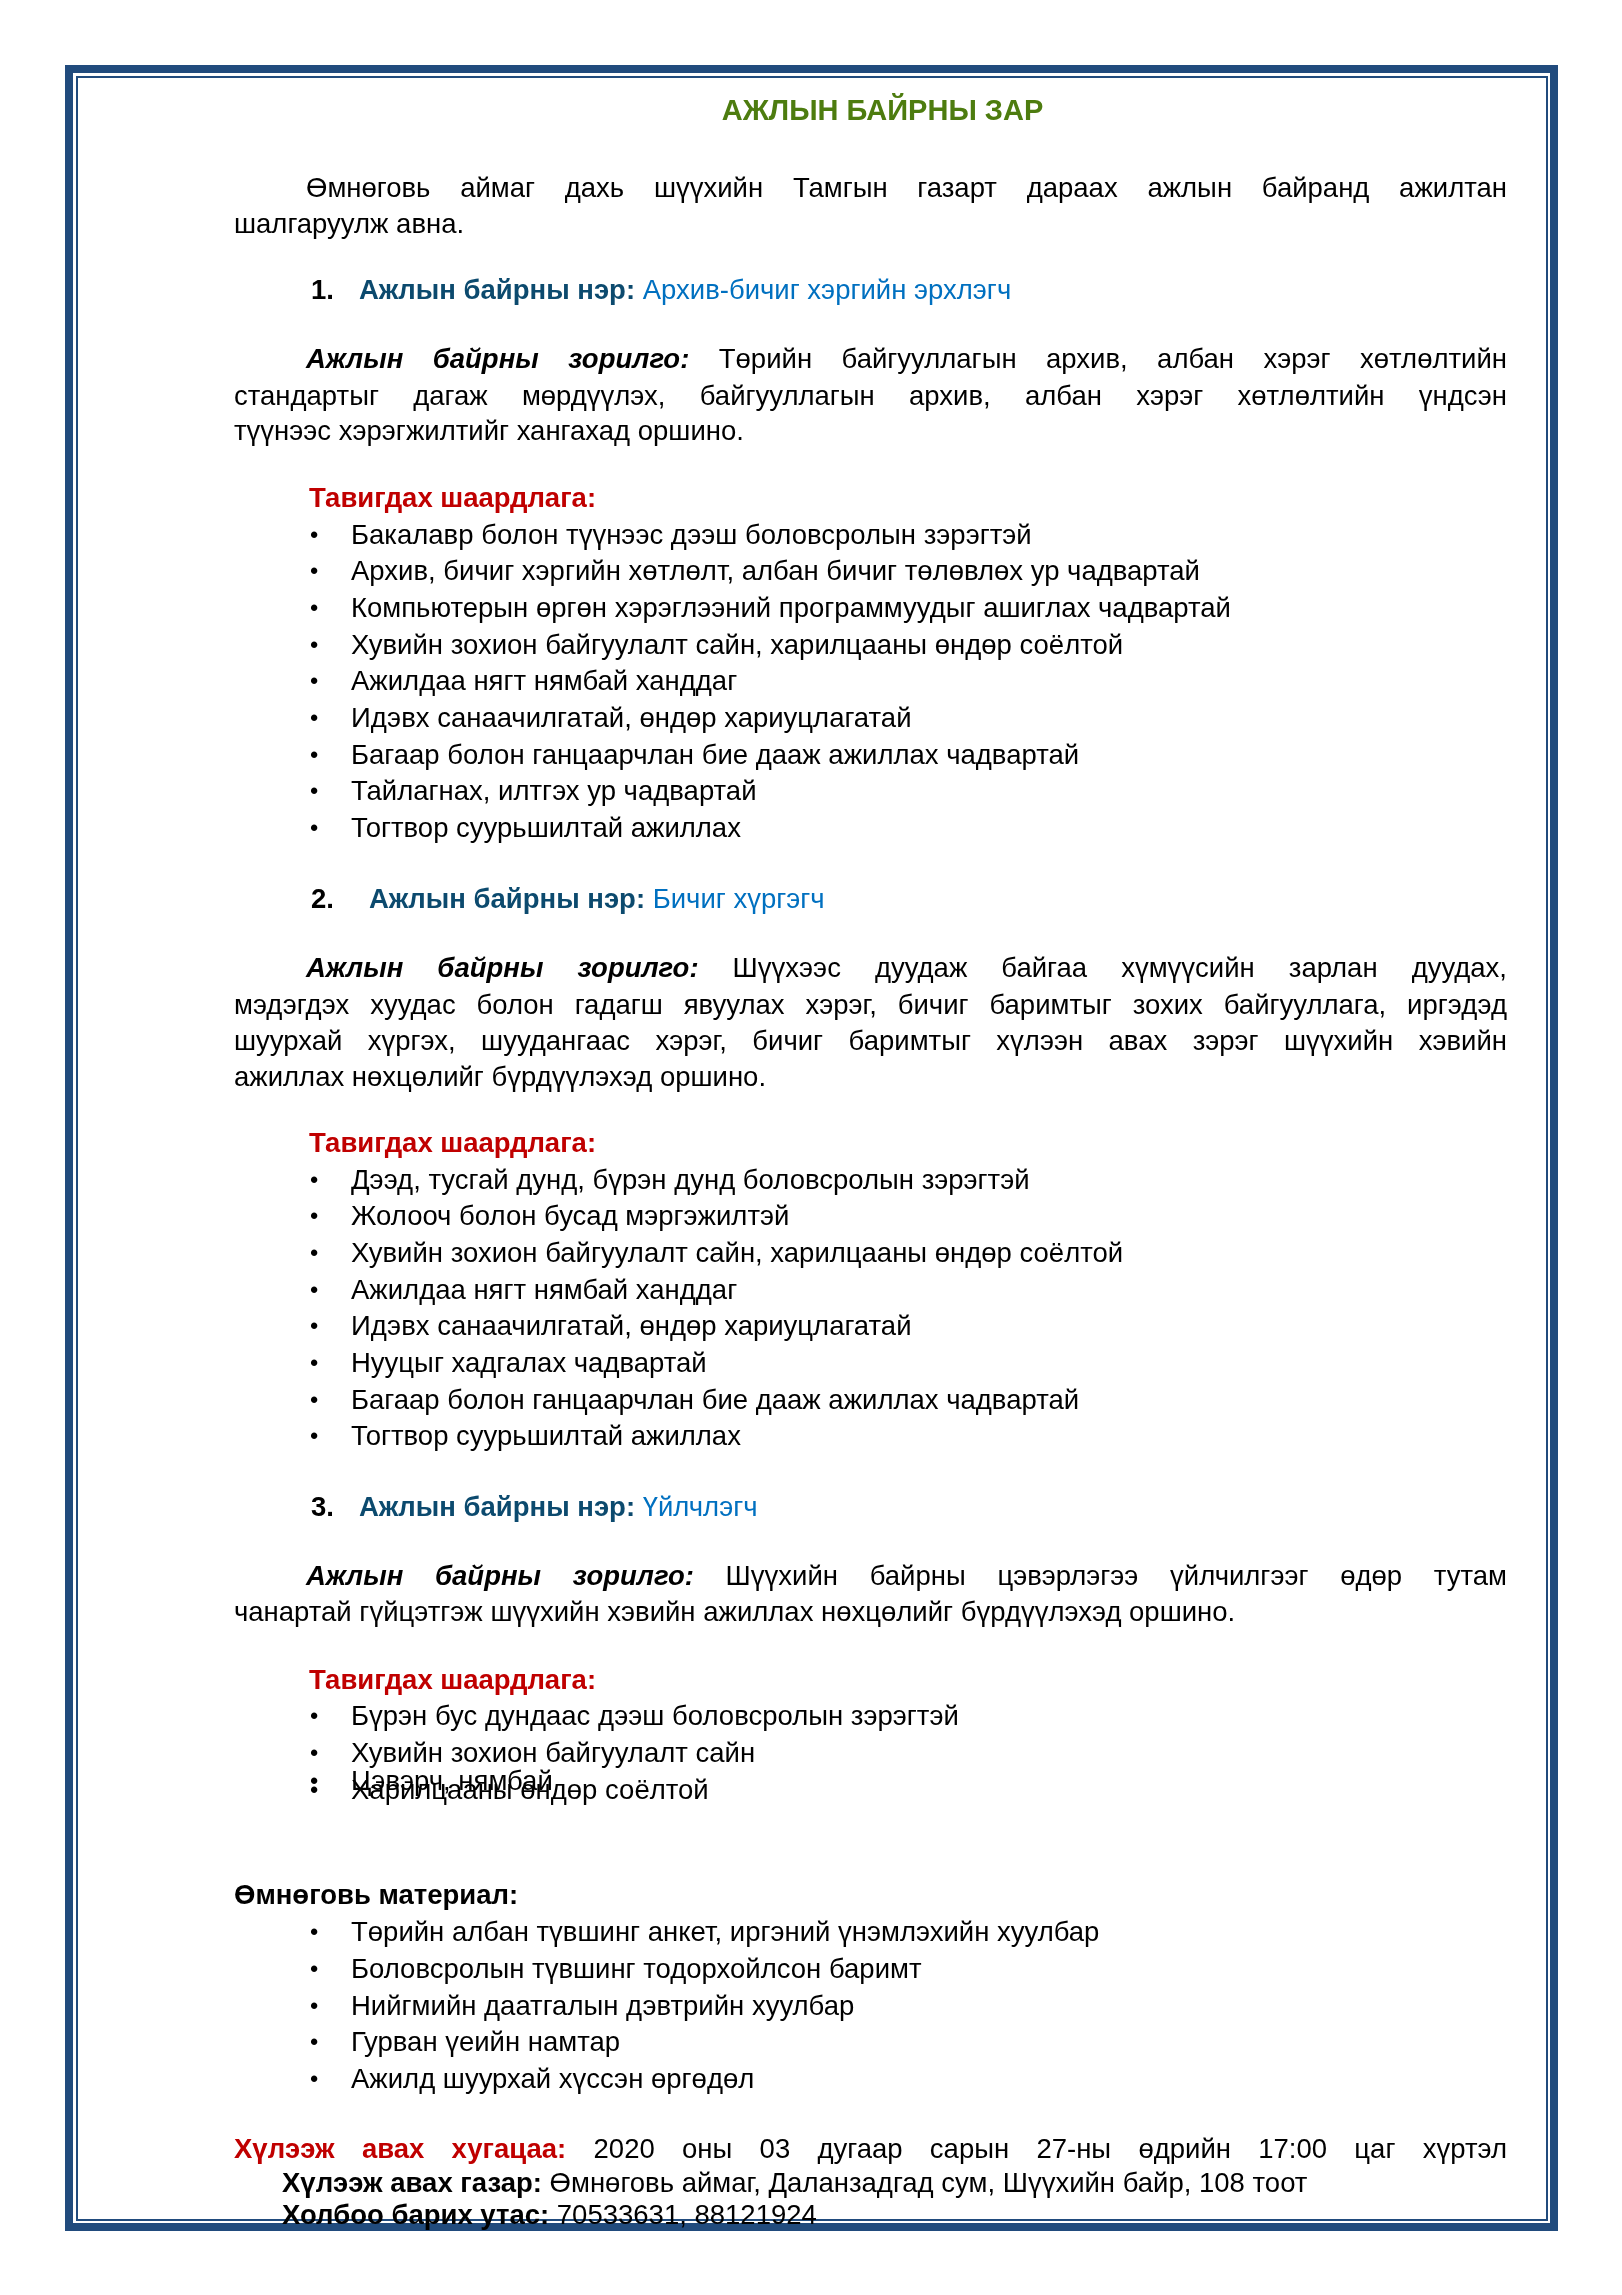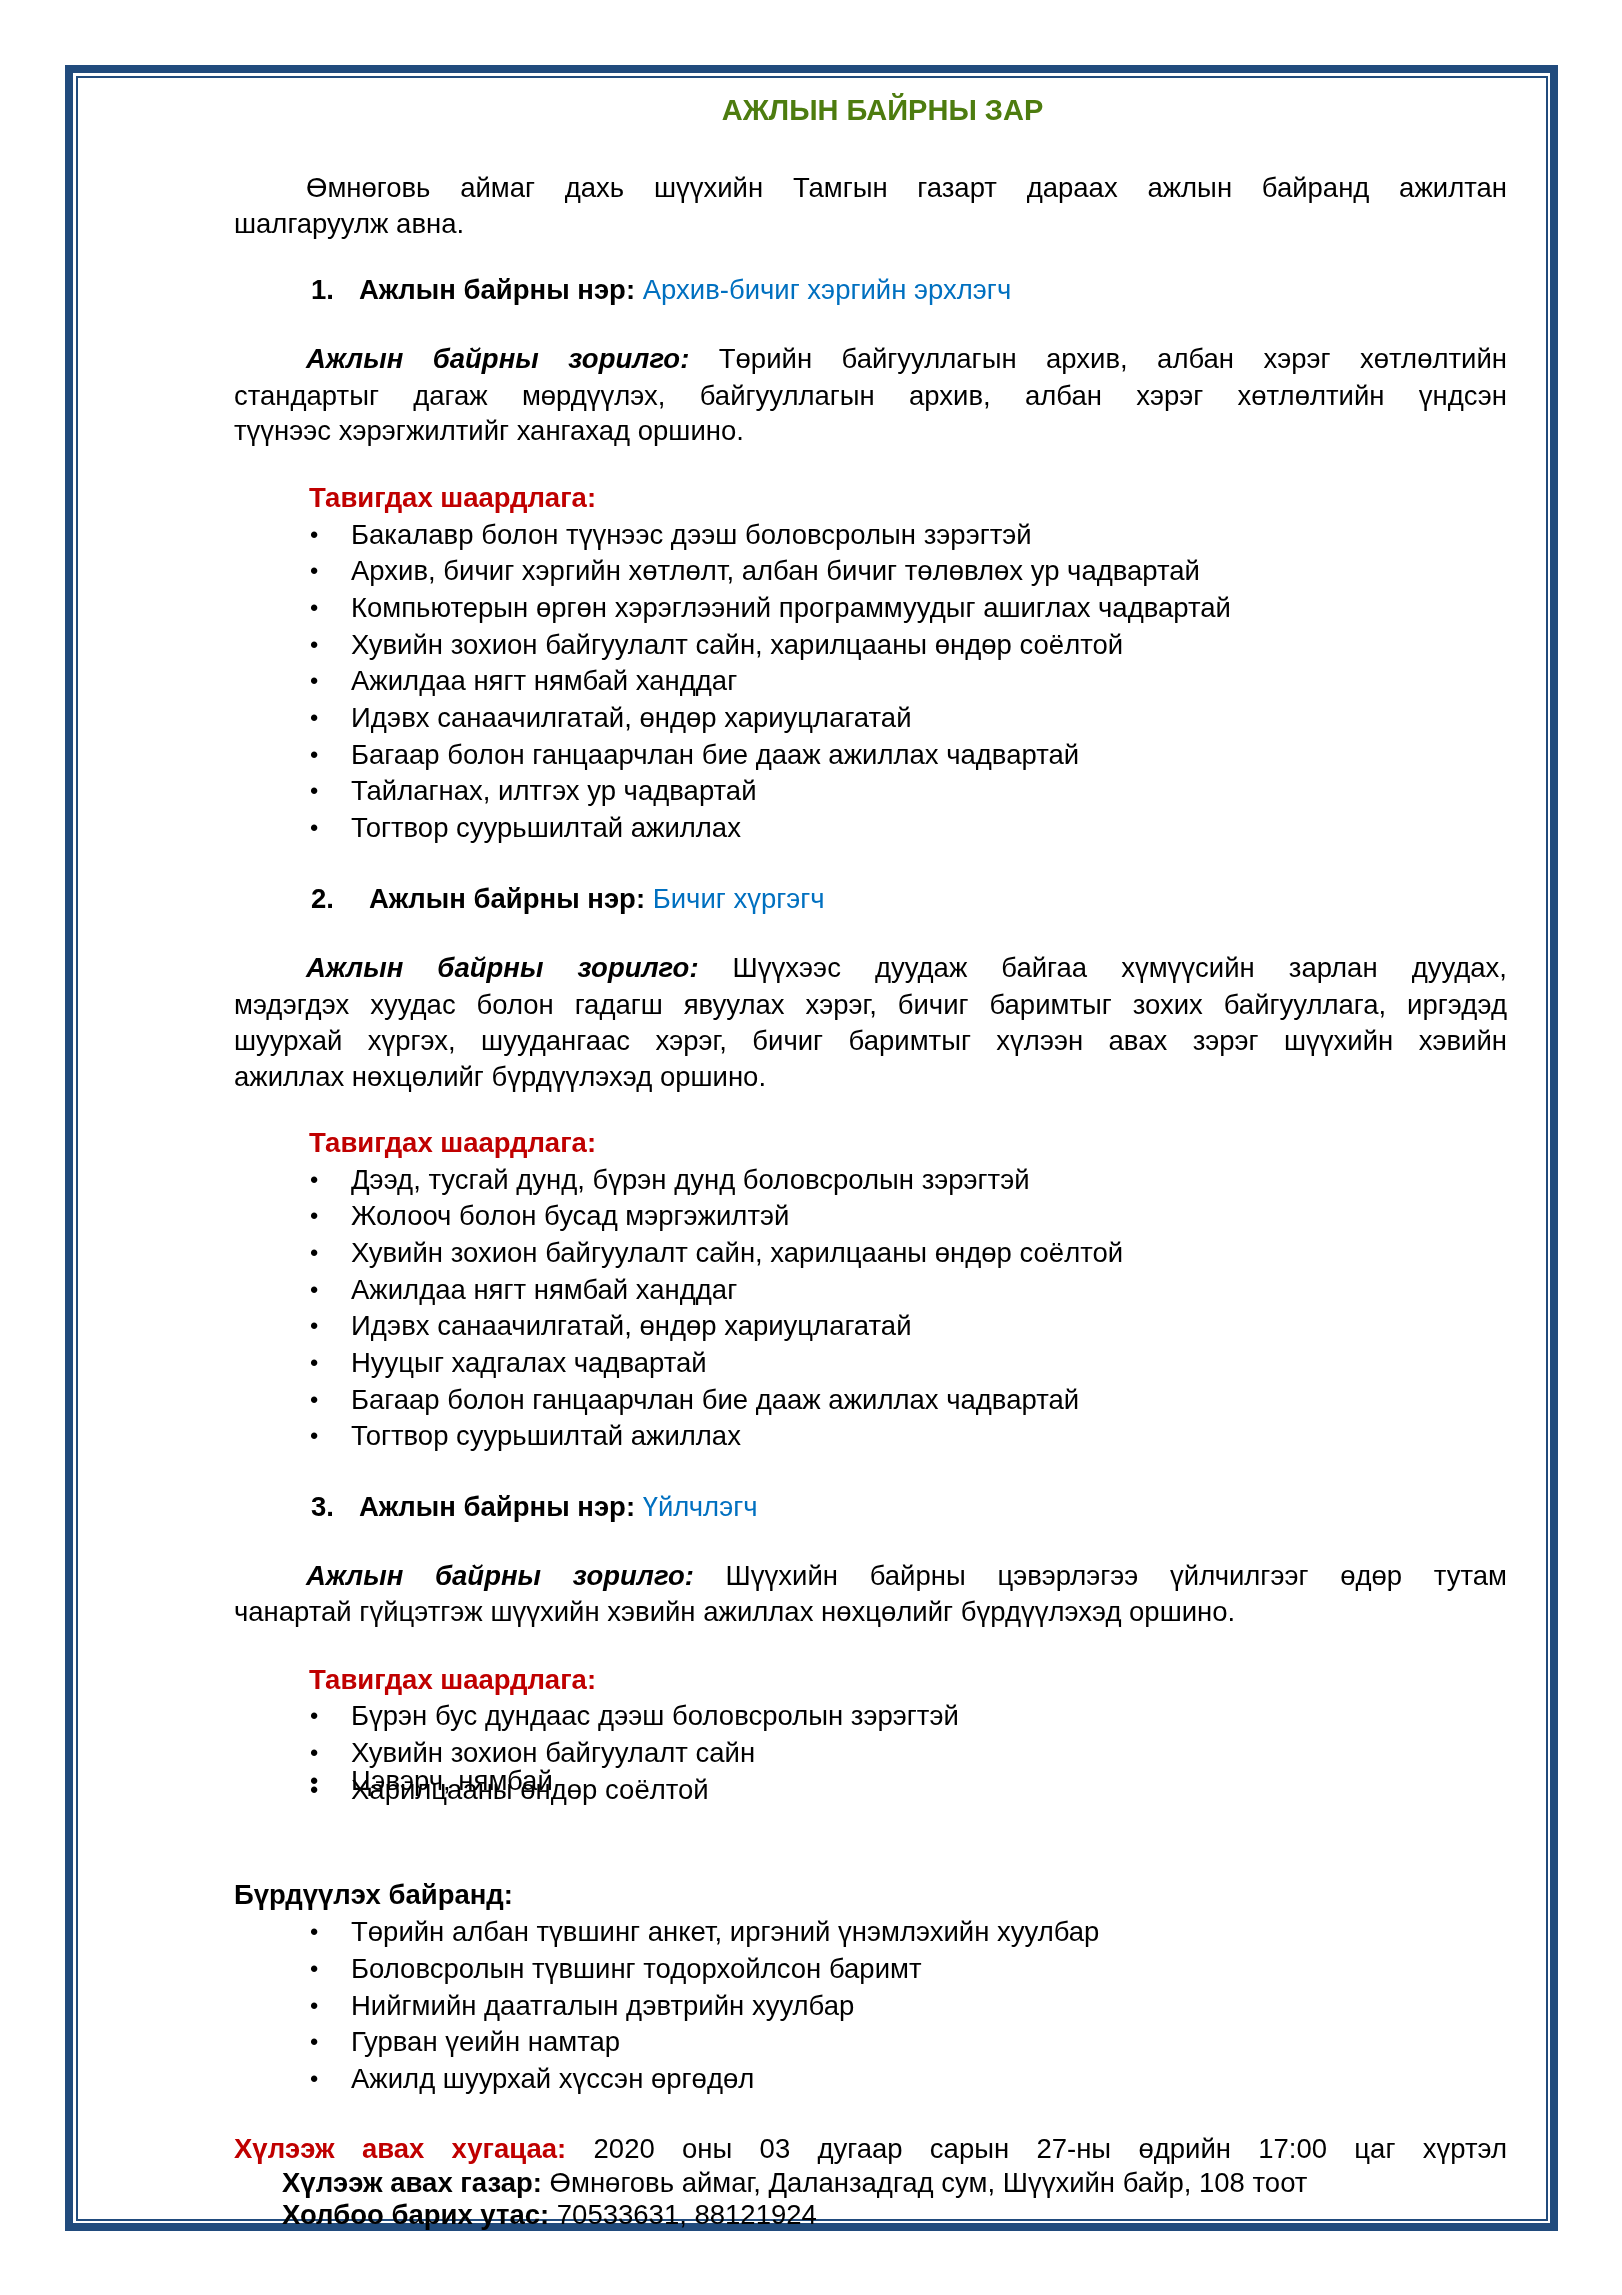--- a/index.html
+++ b/index.html
@@ -10,21 +10,21 @@
   .frame-inner { position: absolute; left: 76px; top: 76px; width: 1472px; height: 2145px;
                  box-sizing: border-box; border: 2.6px solid #214b7d; }
   .page { position: absolute; left: 234px; top: 0; width: 1273px; }
   .line { position: absolute; left: 0; width: 1273px; font-size: 27.5px; line-height: 37px; white-space: nowrap; }
   .title { position: absolute; left: 12px; width: 1273px; text-align: center; top: 92px;
            font-size: 29px; font-weight: bold; color: #4d7c0f; line-height: 37px; }
   .justify { text-align: justify; text-align-last: justify; white-space: normal; }
   .indent { padding-left: 72px; box-sizing: border-box; }
   .job-heading { left: 77px; width: auto; }
   .job-num { font-weight: bold; display: inline-block; width: 48px; }
-  .job-label { color: #000000; font-weight: bold; }
+  .job-label { color: #0c4a6e; font-weight: bold; }
   .job-name { color: #0070c0; }
   .purpose-label { font-weight: bold; font-style: italic; }
   .req-heading { left: 75px; color: #c00000; font-weight: bold; }
   .bullet { left: 76px; }
   .bullet .dot { display: inline-block; width: 41px; font-size: 23.6px; vertical-align: 1.3px; }
   .mat-heading { font-weight: bold; }
   .bold { font-weight: bold; margin-left: 48px; }
   .red { color: #c00000; font-weight: bold; }
   .tight { line-height: 31px; }
 </style>
@@ -88,21 +88,21 @@
     <span class="purpose-label">Ажлын байрны зорилго:</span> <span>Шүүхийн байрны цэвэрлэгээ үйлчилгээг өдөр тутам</span>
   </div>
   <div class="line" style="top:1593px">чанартай гүйцэтгэж шүүхийн хэвийн ажиллах нөхцөлийг бүрдүүлэхэд оршино.</div>
 
   <div class="line req-heading" style="top:1661px">Тавигдах шаардлага:</div>
   <div class="line bullet" style="top:1697px"><span class="dot">•</span><span>Бүрэн бус дундаас дээш боловсролын зэрэгтэй</span></div>
   <div class="line bullet" style="top:1734px"><span class="dot">•</span><span>Хувийн зохион байгуулалт сайн</span></div>
   <div class="line bullet" style="top:1771px"><span class="dot">•</span><span>Харилцааны өндөр соёлтой</span></div>
   <div class="line bullet" style="top:1762px"><span class="dot">•</span><span>Цэвэрч, нямбай</span></div>
 
-  <div class="line mat-heading" style="top:1876px">Бүрдүүлэх байранд:</div>
+  <div class="line mat-heading" style="top:1876px">Өмнөговь материал:</div>
   <div class="line bullet" style="top:1913px"><span class="dot">•</span><span>Төрийн албан түвшинг анкет, иргэний үнэмлэхийн хуулбар</span></div>
   <div class="line bullet" style="top:1950px"><span class="dot">•</span><span>Боловсролын түвшинг тодорхойлсон баримт</span></div>
   <div class="line bullet" style="top:1987px"><span class="dot">•</span><span>Нийгмийн даатгалын дэвтрийн хуулбар</span></div>
   <div class="line bullet" style="top:2023px"><span class="dot">•</span><span>Гурван үеийн намтар</span></div>
   <div class="line bullet" style="top:2060px"><span class="dot">•</span><span>Ажилд шуурхай хүссэн өргөдөл</span></div>
 
   <div class="line justify tight" style="top:2133px">
     <span class="red">Хүлээж авах хугацаа:</span> <span>2020 оны 03 дугаар сарын 27-ны өдрийн 17:00 цаг хүртэл</span>
   </div>
   <div class="line tight" style="top:2167px">

